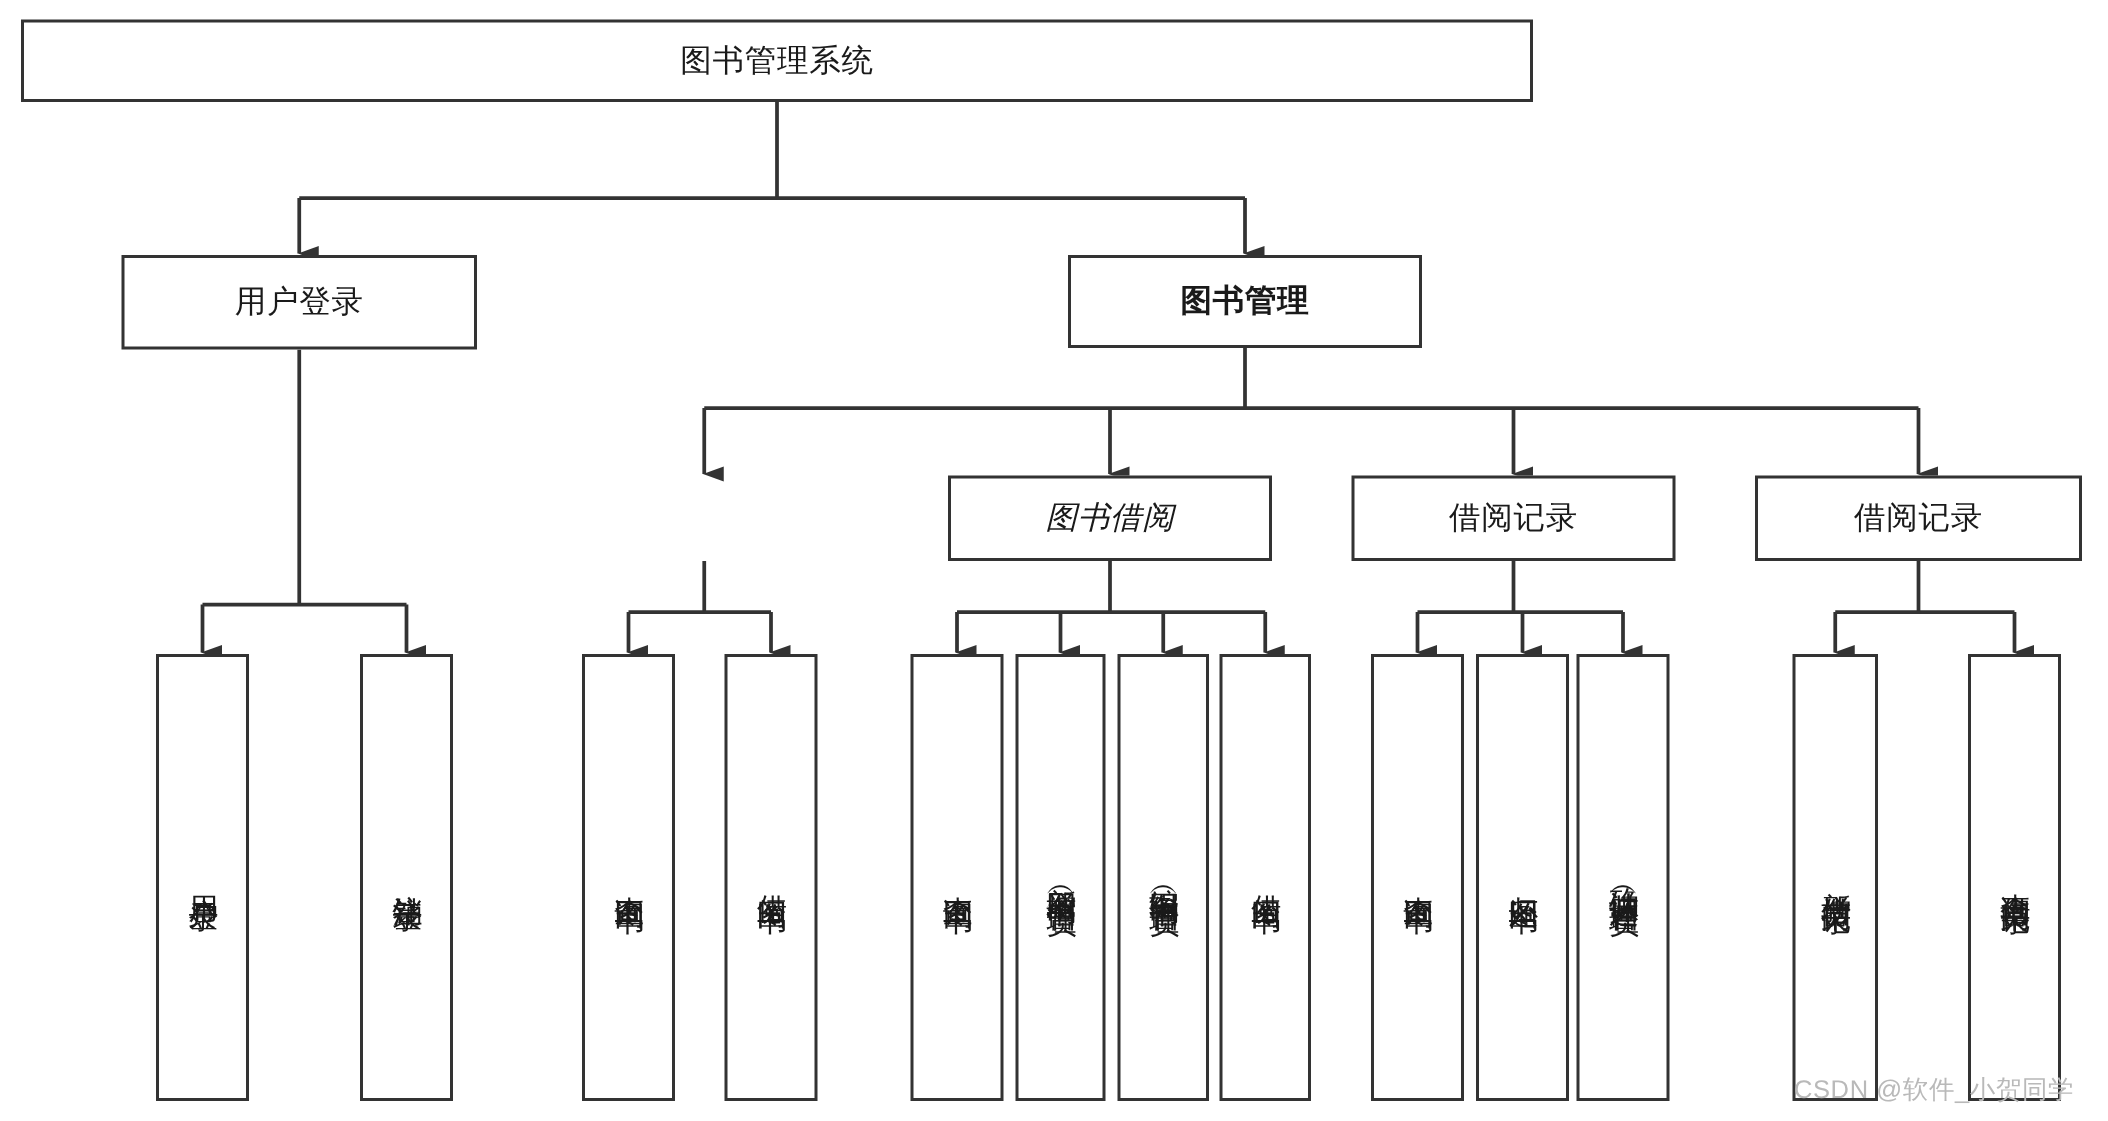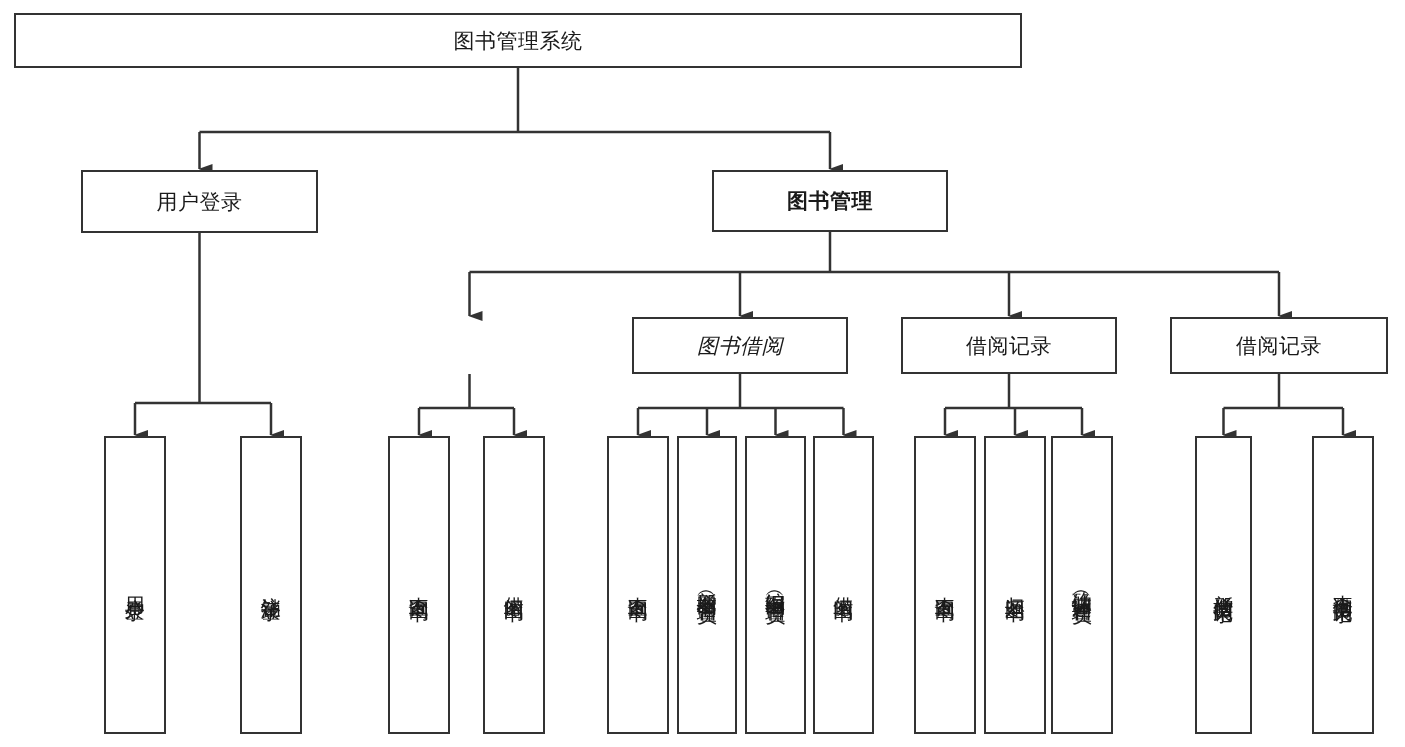--- a/index.html
+++ b/index.html
@@ -173,14 +173,15 @@
   <div class="leaf-box" style="left: 1051px; top: 436px; width: 62px; height: 298px;">
     <span class="leaf-label">确认归还（管理员）</span>
   </div>
   <div class="leaf-box" style="left: 1195px; top: 436px; width: 57px; height: 298px;">
     <span class="leaf-label">新增借阅记录</span>
   </div>
   <div class="leaf-box" style="left: 1312px; top: 436px; width: 62px; height: 298px;">
     <span class="leaf-label">查询借阅记录</span>
   </div>
 
+  <div class="watermark" style="left: 1196px; top: 715px;">CSDN @软件_小贺同学</div>
 
 </div>
 
 </body></html>

